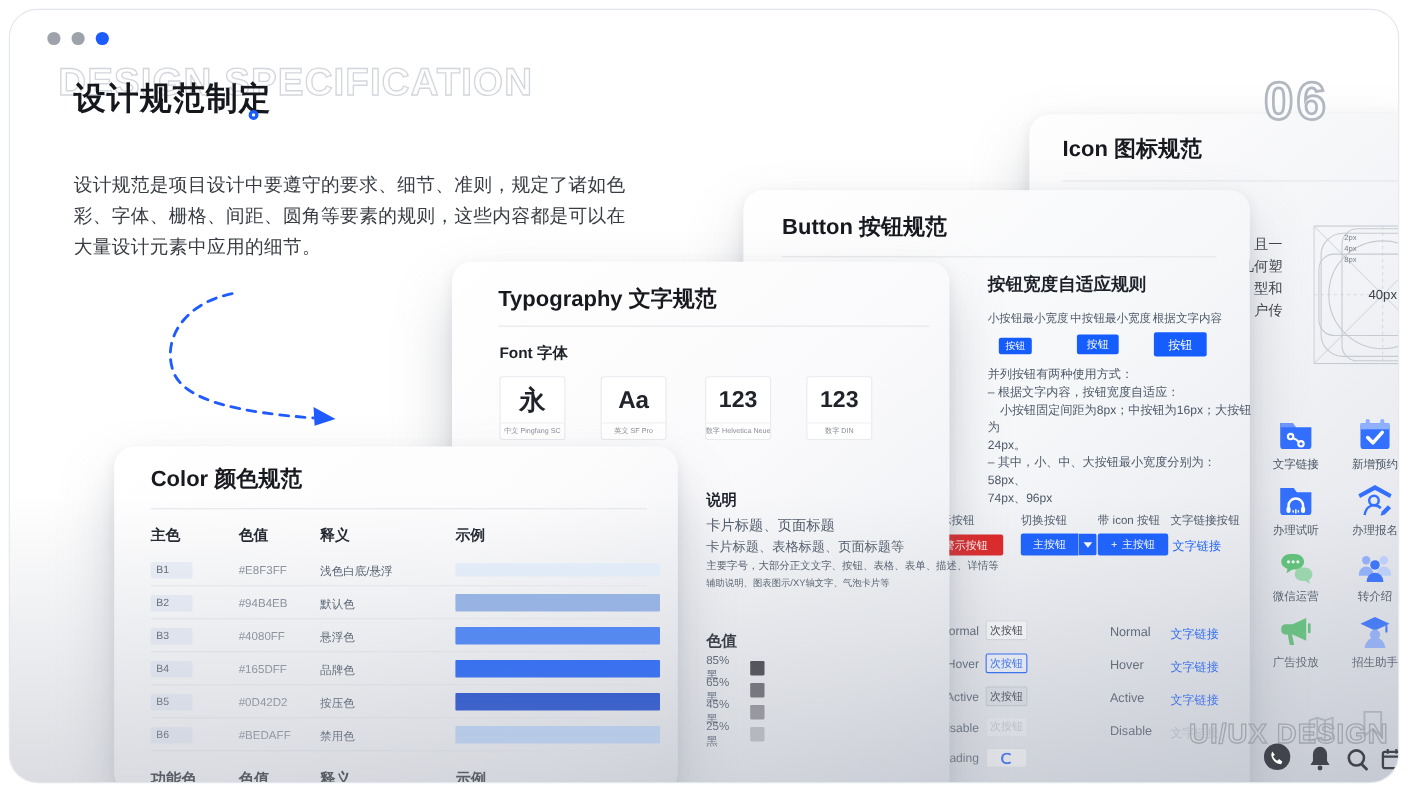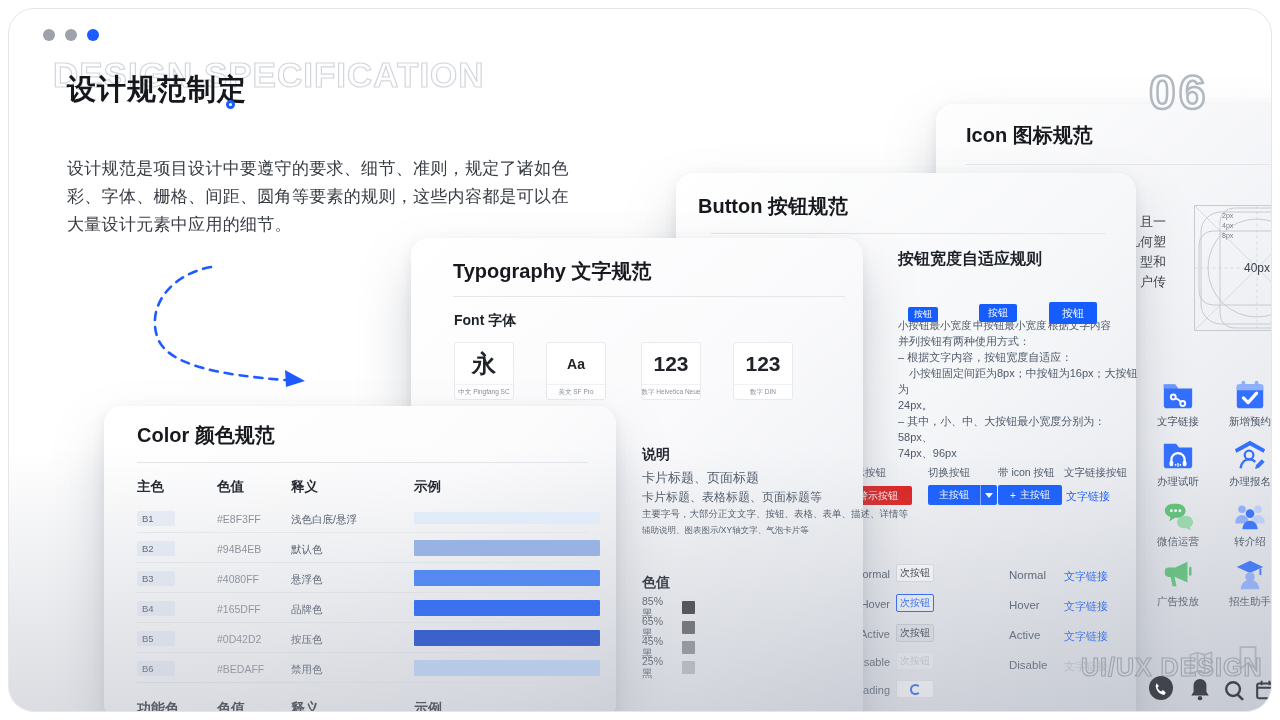--- a/index.html
+++ b/index.html
@@ -61,21 +61,21 @@
   .c-row { position:absolute; left:33px; right:28px; height:30px; border-bottom:1px solid #ECEEF1; }
   .c-chip { position:absolute; left:0; top:8px; width:38px; height:15px; background:#ECF1FA;
     border-radius:2px; font-size:9.5px; color:#58616E; line-height:15px; padding-left:5px; }
   .c-hex { position:absolute; left:80px; top:10px; font-size:10.5px; color:#878E99; }
   .c-mean { position:absolute; left:154px; top:10px; font-size:10.5px; color:#4E5969; }
   .c-bar { position:absolute; left:277px; top:7px; width:186px; height:16px; border-radius:1px; }
   .c-foot { position:absolute; top:294px; font-size:14px; font-weight:bold; color:#23262B; }
 
   
   .b-sec-title { position:absolute; left:222px; top:76px; font-size:16px; font-weight:bold; color:#1D2129; }
-  .b-size-label { position:absolute; top:110px; font-size:10.5px; color:#4E5969;margin-top:36px; }
+  .b-size-label { position:absolute; top:110px; font-size:10.5px; color:#4E5969; }
   .btn-blue { position:absolute; background:#165DFF; color:#fff; border:none; border-radius:2px;
     display:flex; align-items:center; justify-content:center; }
   .b-usage { position:absolute; left:222px; top:160px; width:242px; font-size:11px;
     line-height:16px; color:#4E5969; }
   .b-type-label { position:absolute; top:293px; font-size:10.5px; color:#4E5969; white-space:nowrap; }
   .btn-danger { position:absolute; left:168px; top:313px; width:68px; height:19px; background:#DE2121;
     color:#fff; font-size:10px; border:none; border-radius:2px; }
   .btn-split { position:absolute; left:252px; top:312px; height:20px; display:flex; }
   .btn-split .main { width:52px; background:#165DFF; color:#fff; font-size:10px; border:none;
     border-radius:2px 0 0 2px; }
@@ -239,21 +239,21 @@
             <path d="M29 11v7" stroke="#3370FF" stroke-width="2"></path>
             <circle cx="18" cy="20" r="5" fill="#8FB0FF"></circle>
             <path d="M8 33c1-7 5-10 10-10s9 3 10 10z" fill="#8FB0FF"></path>
           </svg>
           <span class="lbl">招生助手</span>
         </div>
       </div>
     </div>
 
     <div class="card card-button">
-      <div class="card-title" style="left:22px;top:20px">Button 按钮规范</div>
+      <div class="card-title" style="left:35px;top:20px">Button 按钮规范</div>
       <div class="hr" style="left:35px;right:30px;top:60px"></div>
 
       <div class="b-sec-title">按钮宽度自适应规则</div>
       <span class="b-size-label" style="left:222px">小按钮最小宽度</span>
       <span class="b-size-label" style="left:297px">中按钮最小宽度</span>
       <span class="b-size-label" style="left:372px">根据文字内容</span>
       <button class="btn-blue" style="left:232px;top:134px;width:30px;height:15px;font-size:9px">按钮</button>
       <button class="btn-blue" style="left:303px;top:131px;width:38px;height:18px;font-size:10px">按钮</button>
       <button class="btn-blue" style="left:373px;top:129px;width:48px;height:22px;font-size:11px">按钮</button>
 
@@ -311,21 +311,21 @@
     <div class="card card-typo">
       <div class="card-title" style="left:42px;top:20px">Typography 文字规范</div>
       <div class="hr" style="left:42px;right:18px;top:58px"></div>
       <div class="font-label">Font 字体</div>
 
       <div class="font-box" style="left:43px">
         <div class="font-glyph" style="font-size:24px">永</div>
         <div class="font-cap">中文 Pingfang SC</div>
       </div>
       <div class="font-box" style="left:135px">
-        <div class="font-glyph" style="font-size:14px">Aa</div>
+        <div class="font-glyph" style="font-size:22px">Aa</div>
         <div class="font-cap">英文 SF Pro</div>
       </div>
       <div class="font-box" style="left:230px">
         <div class="font-glyph" style="font-size:21px">123</div>
         <div class="font-cap">数字 Helvetica Neue</div>
       </div>
       <div class="font-box" style="left:322px">
         <div class="font-glyph" style="font-size:21px">123</div>
         <div class="font-cap">数字 DIN</div>
       </div>

